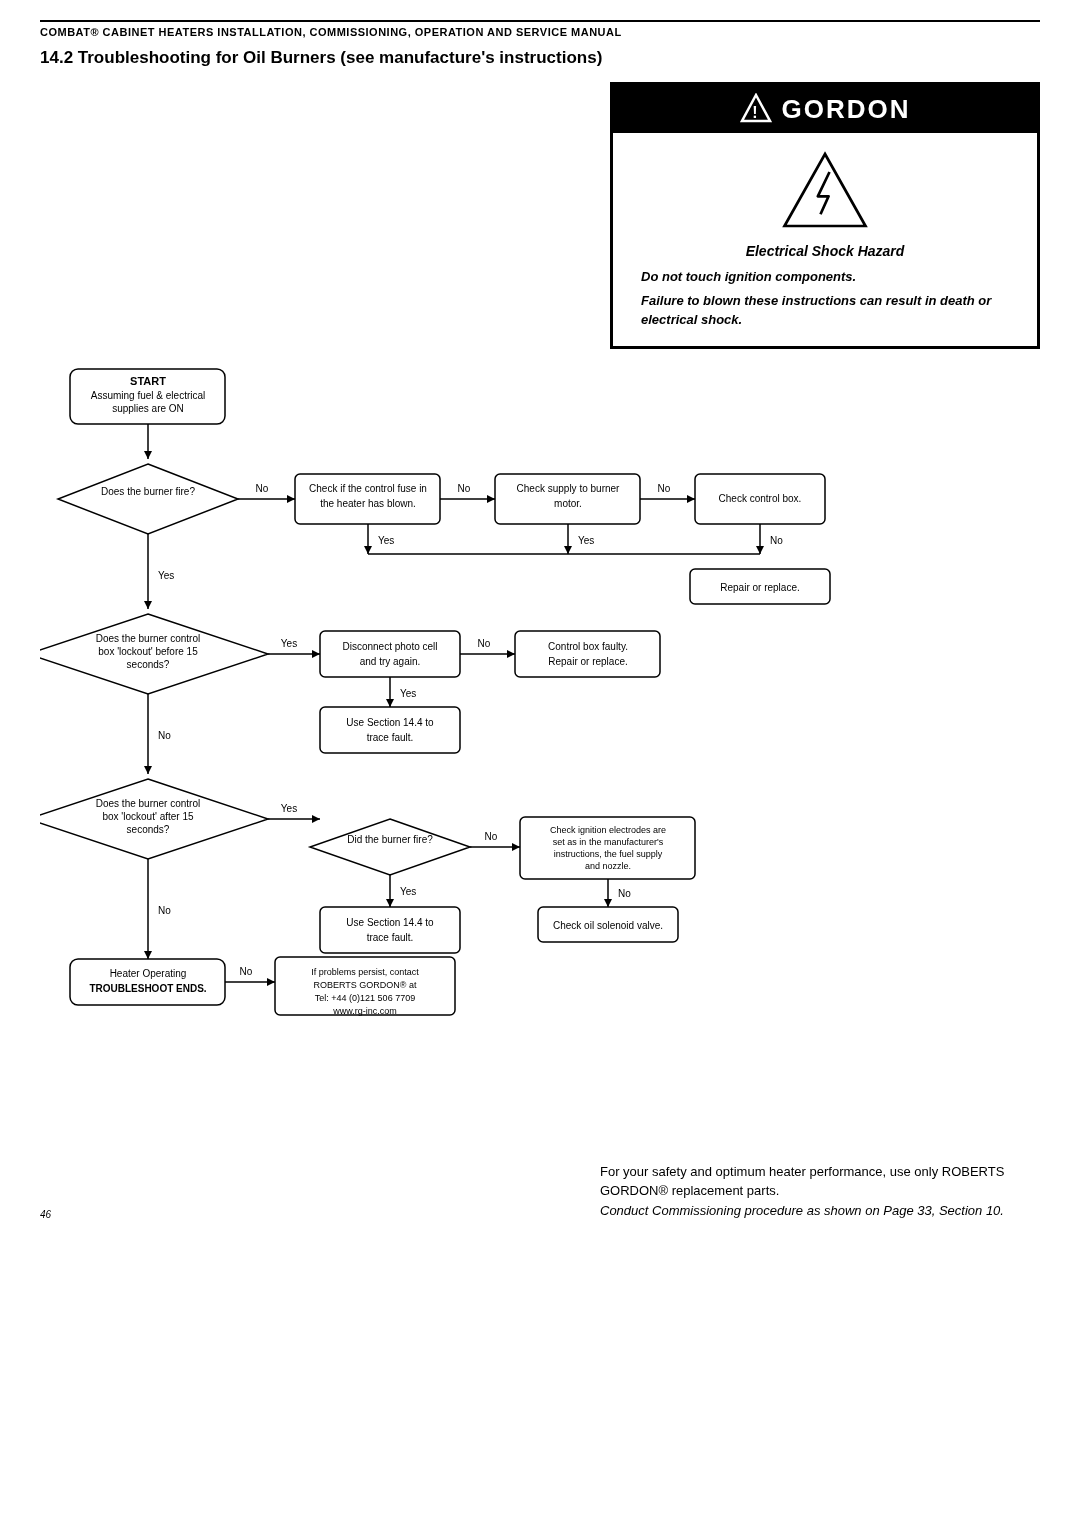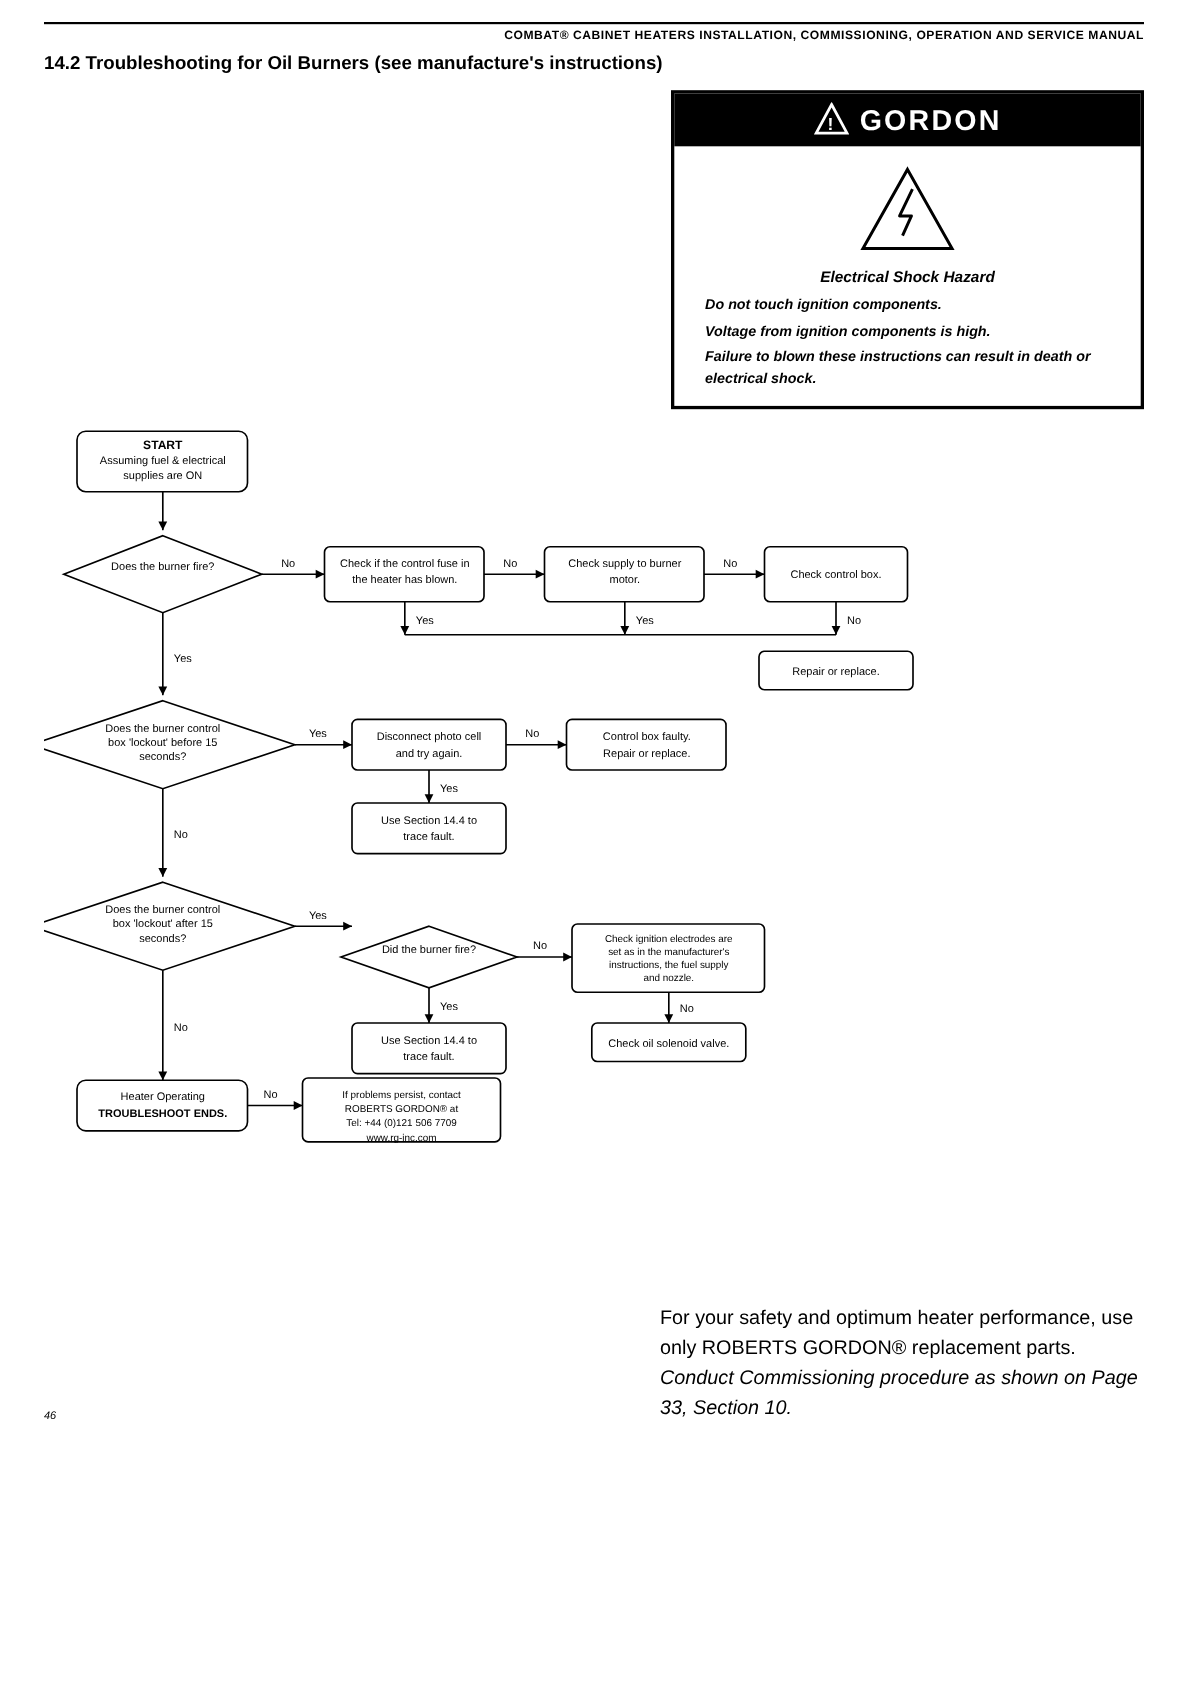--- a/index.html
+++ b/index.html
@@ -13,21 +13,20 @@
       font-size: 13px;
     }
     .header-line {
       border-top: 2px solid #000;
       padding-top: 4px;
       font-size: 11px;
       font-weight: bold;
       letter-spacing: 0.5px;
       text-transform: uppercase;
       margin-bottom: 10px;
-      text-align: right;
     }
     .section-title {
       font-size: 17px;
       font-weight: bold;
       margin-bottom: 14px;
     }
     .top-area {
       display: flex;
       gap: 20px;
       margin-bottom: 10px;
@@ -104,21 +103,21 @@
       gap: 30px;
     }
     .page-number {
       font-size: 10px;
       margin-top: auto;
       font-style: italic;
     }
     .bottom-text {
       margin-left: auto;
       max-width: 440px;
-      font-size: 18px;
+      font-size: 13px;
       line-height: 1.5;
     }
     .bottom-text .bold { font-weight: normal; font-style: italic; }
   </style>
 </head>
 <body>
 
 <div class="header-line">
   <span>COMBAT® Cabinet Heaters Installation, Commissioning, Operation and Service Manual</span>
 </div>
@@ -140,21 +139,20 @@
       <div class="warning-icon-area">
         <svg class="lightning-triangle" viewBox="0 0 100 90">
           <polygon points="50,5 95,85 5,85" fill="none" stroke="#000" stroke-width="3"></polygon>
 
           <polyline points="55,25 42,52 54,52 45,72" fill="none" stroke="#000" stroke-width="3" stroke-linejoin="round"></polyline>
         </svg>
       </div>
       <div class="warning-body-title">Electrical Shock Hazard</div>
       <div class="warning-body-text">
         <p class="bold">Do not touch ignition components.</p>
-        <p class="bold">Voltage from ignition components is high.</p>
         <p class="bold">Failure to blown these instructions can result in death or electrical shock.</p>
       </div>
     </div>
   </div>
 </div>
 
 <div class="flowchart-container">
 <svg viewBox="0 0 1000 780" width="1000" height="780" class="flowchart-svg" style="font-family:Arial,sans-serif; font-size:11px;">
 
   <rect x="30" y="10" width="155" height="55" rx="8" ry="8" fill="white" stroke="#000" stroke-width="1.5"></rect>

